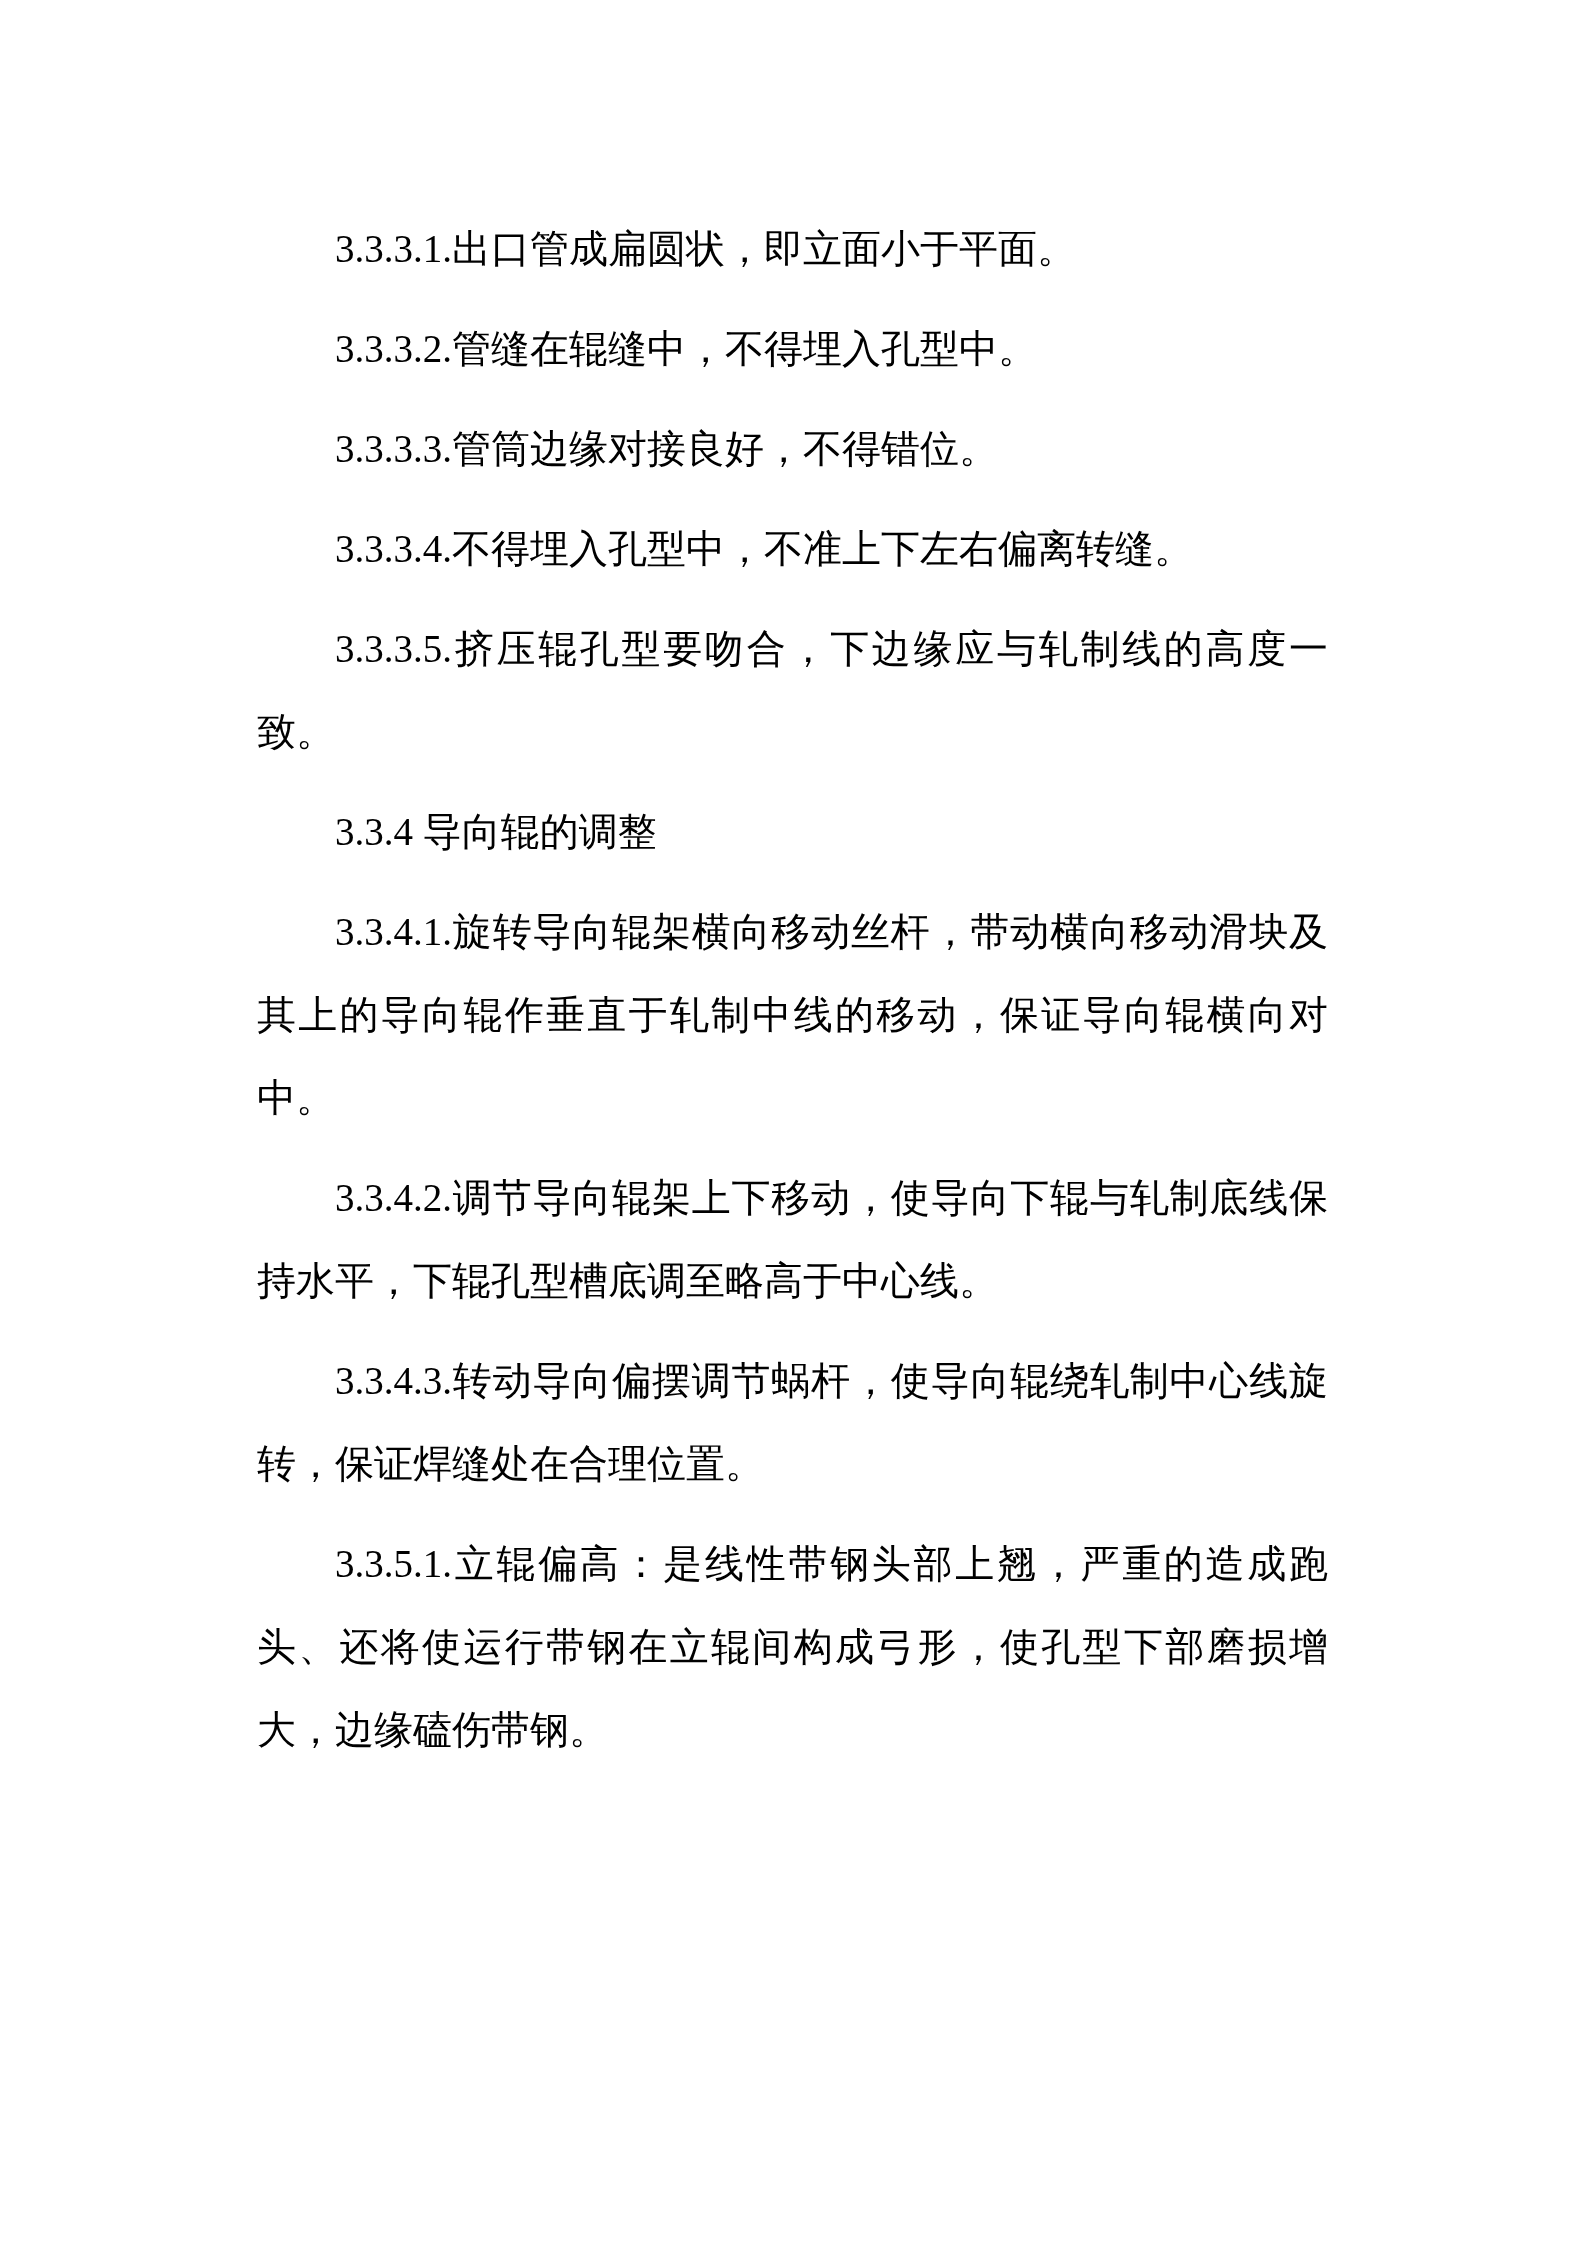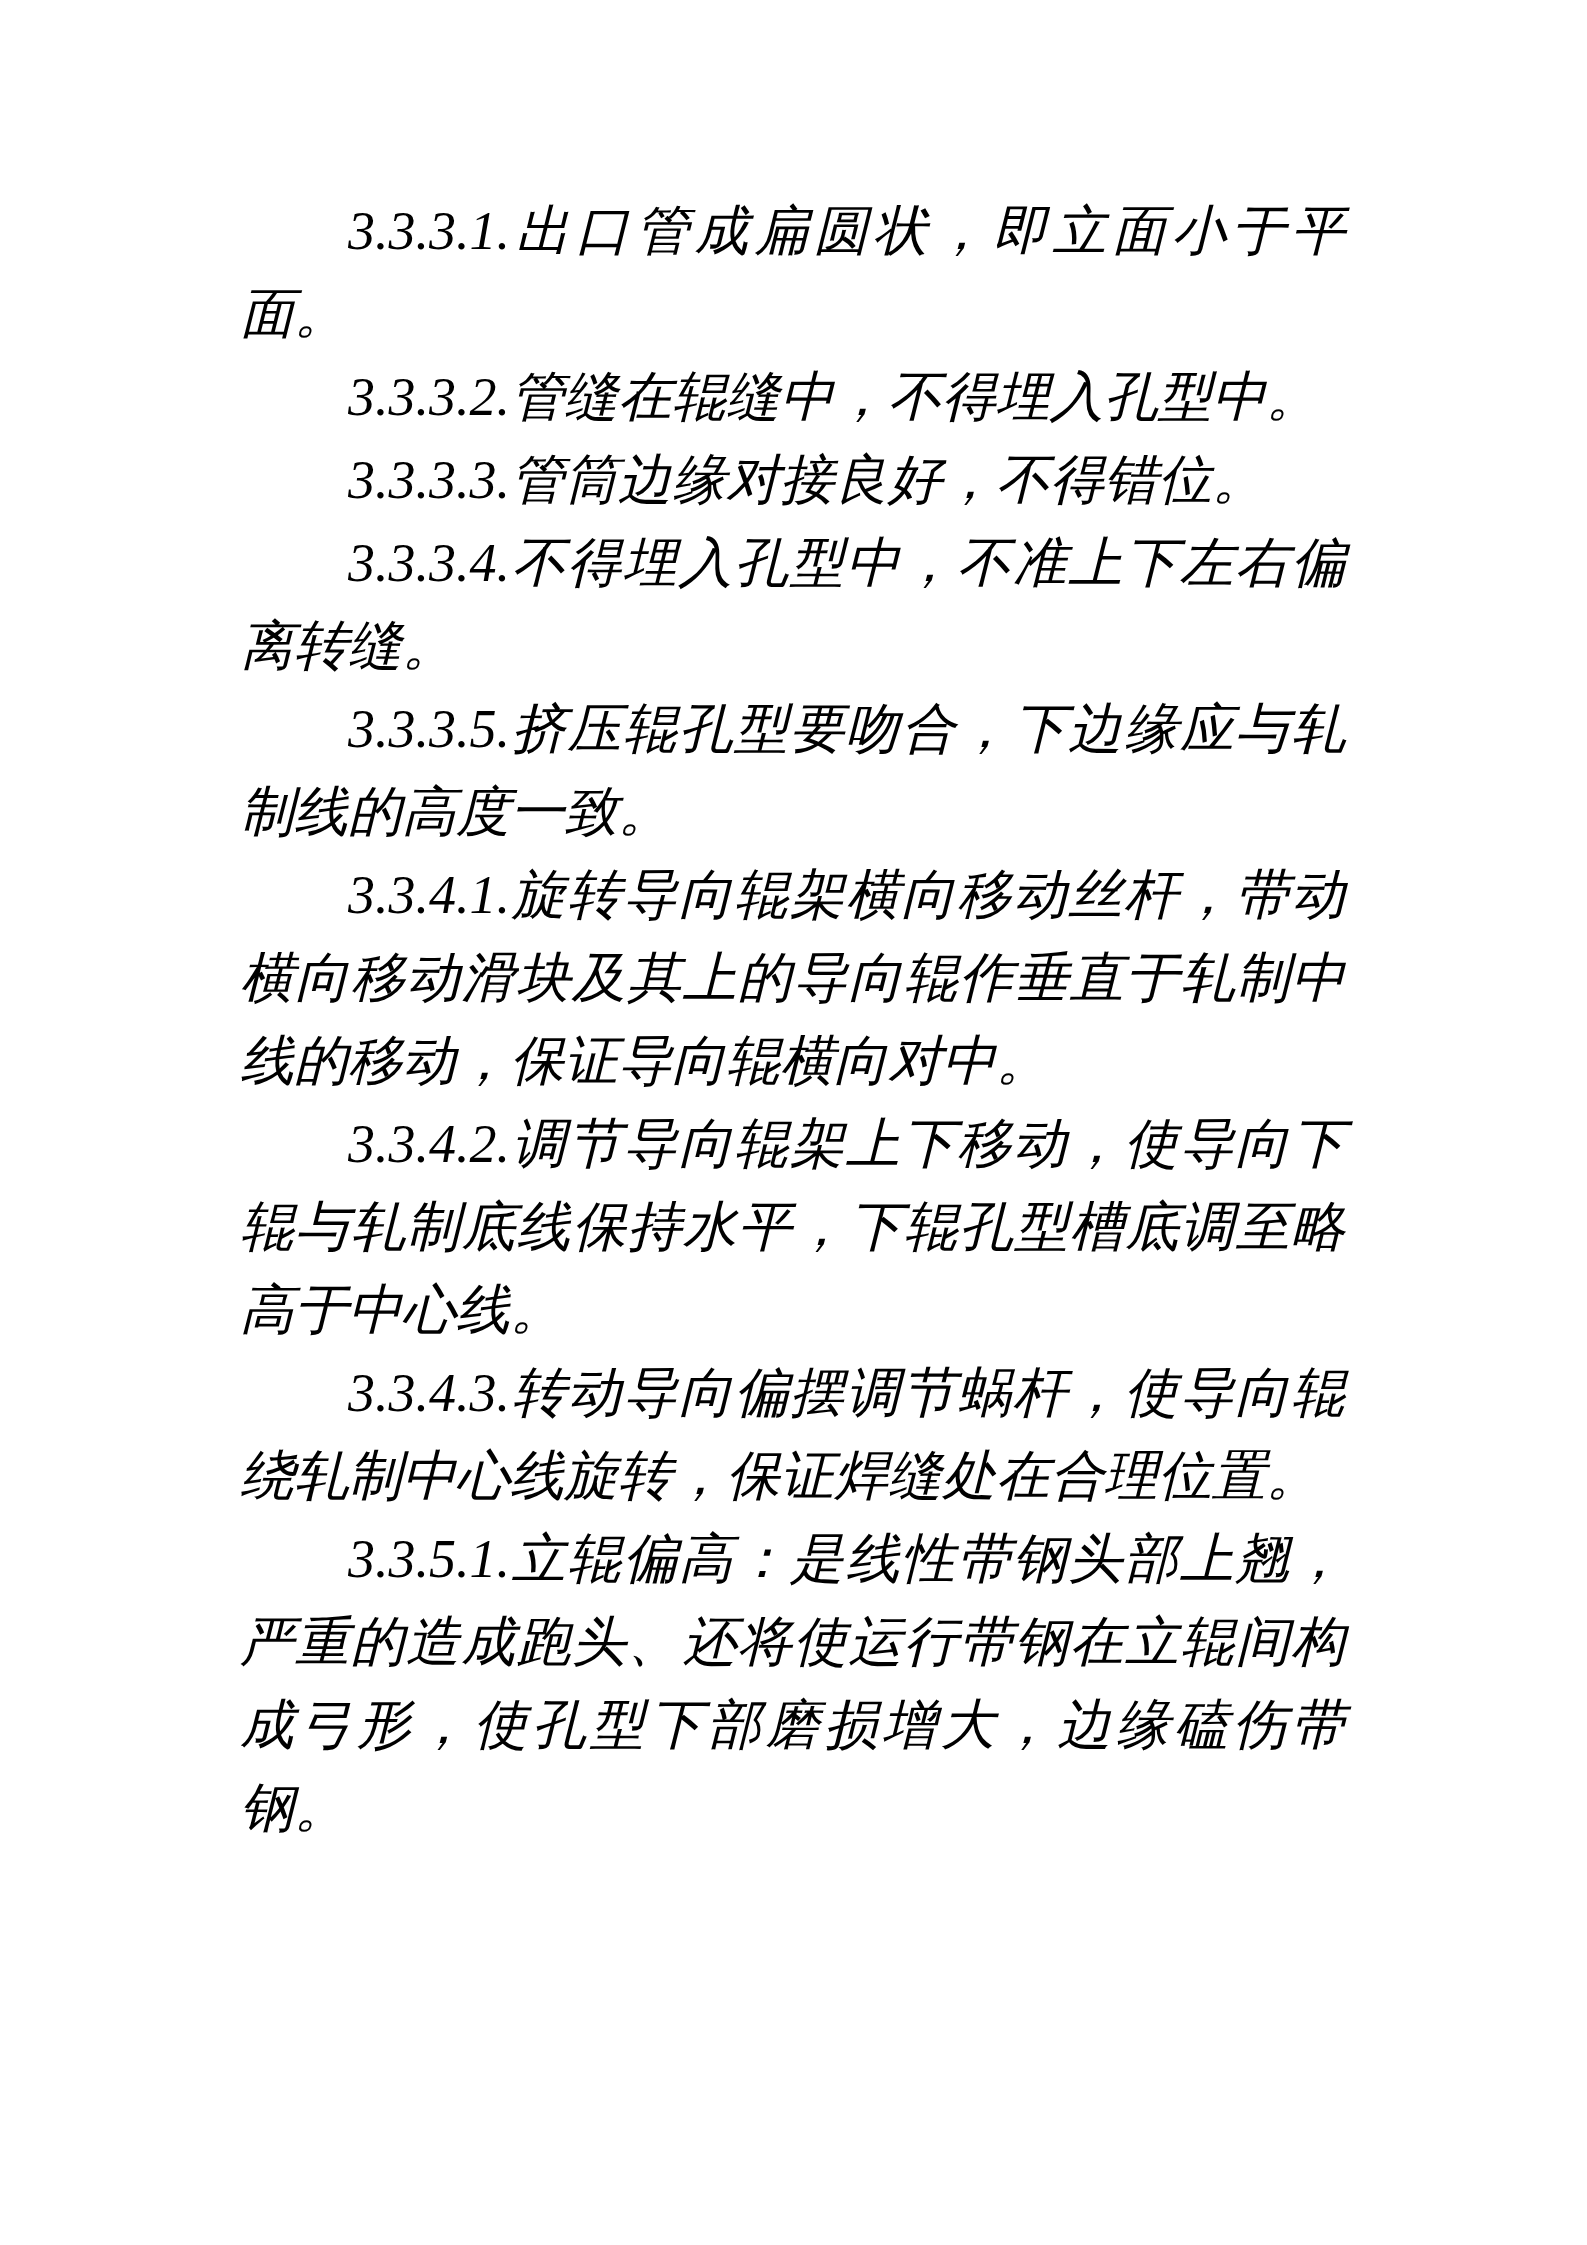--- a/index.html
+++ b/index.html
@@ -16,50 +16,50 @@
     font-family: "Liberation Serif", "DejaVu Serif", serif;
     color: #000000;
   }
   .content {
     position: absolute;
     left: 240px;
     top: 190px;
     width: 1105px;
   }
   p.para {
-    margin: 0;
+    margin: 17px;
     padding: 0;
-    font-size: 54px;
+    font-size: 39px;
     line-height: 83px;
     text-align: justify;
     text-justify: inter-ideograph;
     text-indent: 2em;
     word-break: break-all;
     overflow-wrap: break-word;
-    font-style: italic;
   }
   .num {
     white-space: pre-wrap;
   }
 </style>
 </head>
 <body>
 
 <div class="page">
   <div class="content">
   <p class="para"><span class="num">3.3.3.1.</span><span class="txt">出口管成扁圆状，即立面小于平面。</span></p>
 
   <p class="para"><span class="num">3.3.3.2.</span><span class="txt">管缝在辊缝中，不得埋入孔型中。</span></p>
 
   <p class="para"><span class="num">3.3.3.3.</span><span class="txt">管筒边缘对接良好，不得错位。</span></p>
 
   <p class="para"><span class="num">3.3.3.4.</span><span class="txt">不得埋入孔型中，不准上下左右偏离转缝。</span></p>
 
   <p class="para"><span class="num">3.3.3.5.</span><span class="txt">挤压辊孔型要吻合，下边缘应与轧制线的高度一致。</span></p>
 
+  <p class="para"><span class="num">3.3.4 </span><span class="txt">导向辊的调整</span></p>
 
   <p class="para"><span class="num">3.3.4.1.</span><span class="txt">旋转导向辊架横向移动丝杆，带动横向移动滑块及其上的导向辊作垂直于轧制中线的移动，保证导向辊横向对中。</span></p>
 
   <p class="para"><span class="num">3.3.4.2.</span><span class="txt">调节导向辊架上下移动，使导向下辊与轧制底线保持水平，下辊孔型槽底调至略高于中心线。</span></p>
 
   <p class="para"><span class="num">3.3.4.3.</span><span class="txt">转动导向偏摆调节蜗杆，使导向辊绕轧制中心线旋转，保证焊缝处在合理位置。</span></p>
 
 
 
   <p class="para"><span class="num">3.3.5.1.</span><span class="txt">立辊偏高：是线性带钢头部上翘，严重的造成跑头、还将使运行带钢在立辊间构成弓形，使孔型下部磨损增大，边缘磕伤带钢。</span></p>

